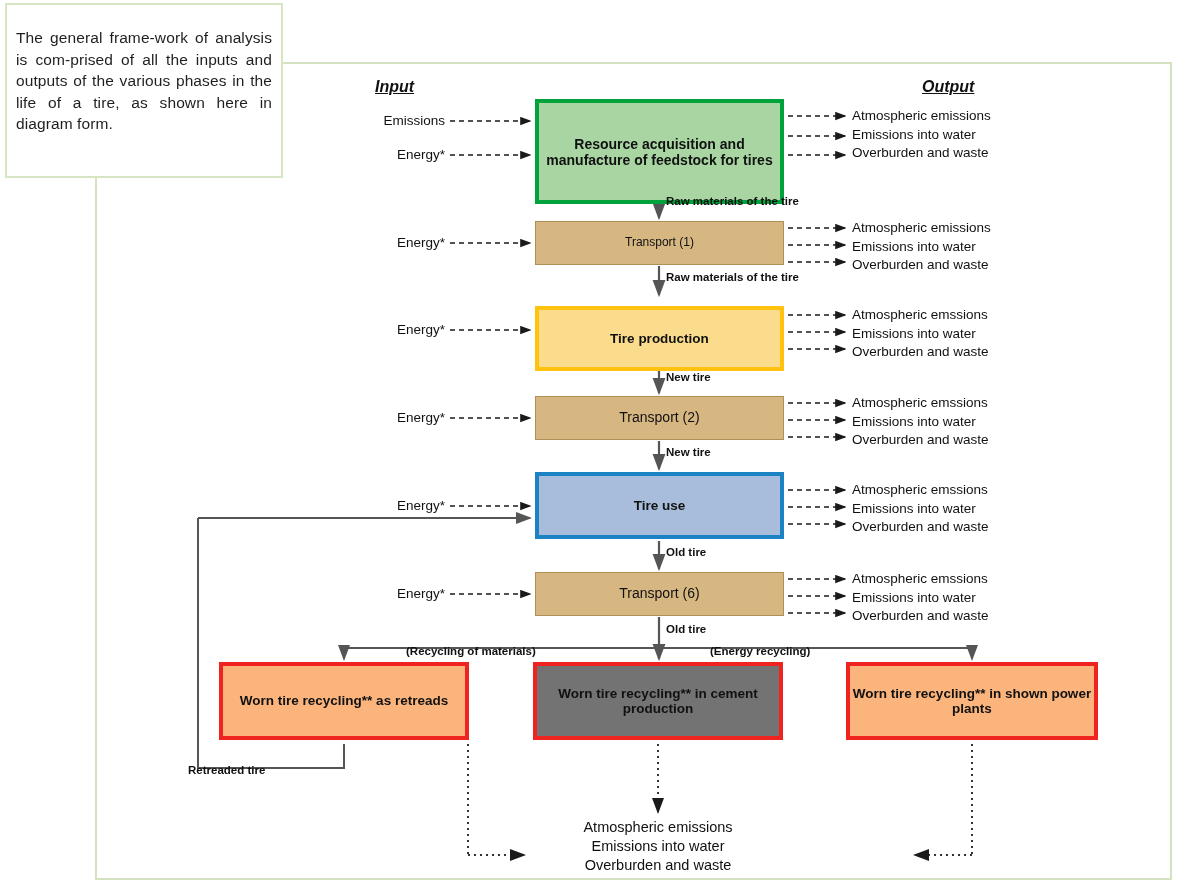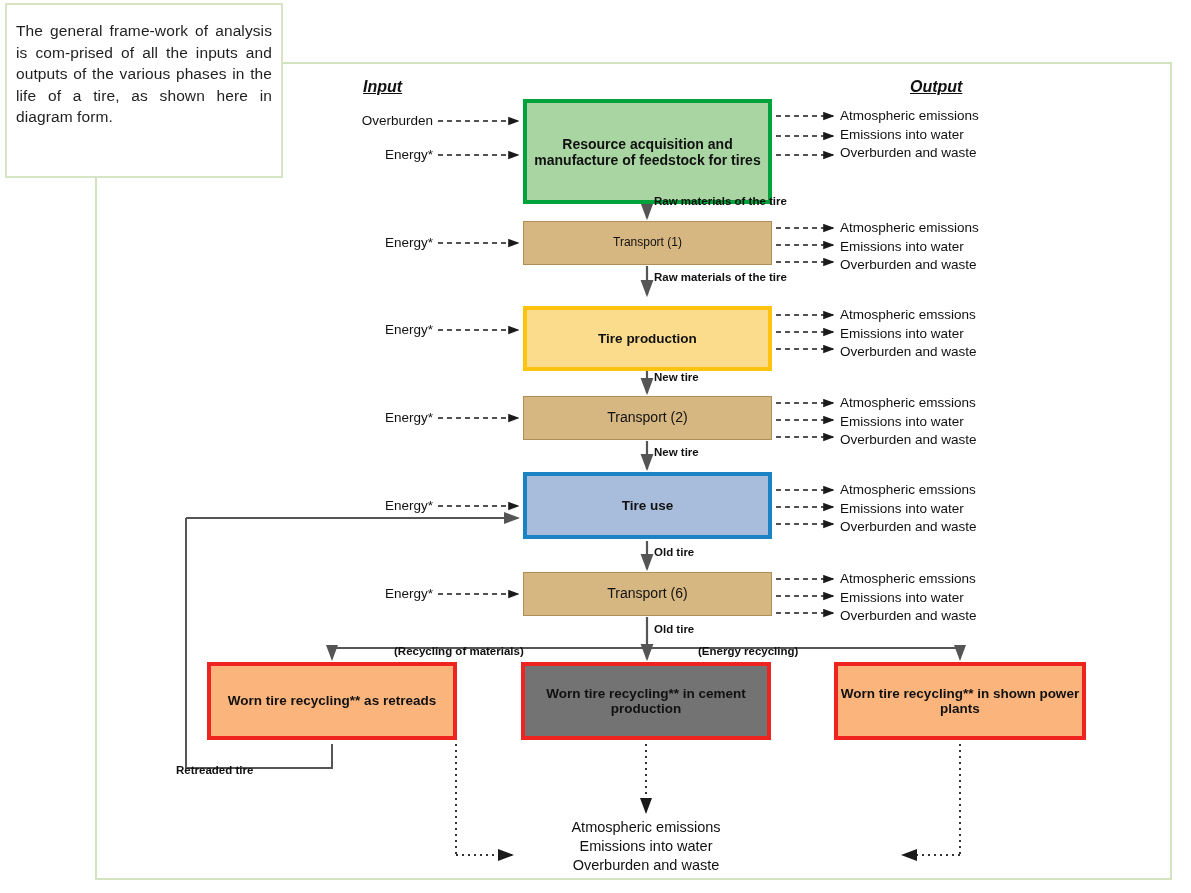--- a/index.html
+++ b/index.html
@@ -6,27 +6,27 @@
   body{width:1191px;height:893px;position:relative;overflow:hidden;
        font-family:"Liberation Sans","DejaVu Sans",sans-serif;color:#1a1a1a;}
 
   
   #outer-frame{position:absolute;left:95px;top:62px;width:1077px;height:818px;
                border:2px solid #d3e3c0;box-sizing:border-box;background:transparent;}
 
   
   #caption-box{position:absolute;left:5px;top:3px;width:278px;height:175px;
                border:2px solid #d6e6c4;background:#fff;box-sizing:border-box;
-               padding:15px 9px 0 9px;}
+               padding:22px 9px 0 9px;}
   #caption-text{font-size:15.5px;line-height:21.6px;color:#1f1f1f;
                 text-align:justify;text-align-last:left;font-weight:400;
                 letter-spacing:.1px;}
 
   
-  #diagram{position:absolute;left:0;top:0;width:964px;height:893px;border-radius:25px;}
+  #diagram{position:absolute;left:12px;top:0;width:964px;height:893px;border-radius:25px;}
   #svg-layer{position:absolute;left:0;top:0;width:1191px;height:893px;}
 
   
   .node{position:absolute;box-sizing:border-box;display:flex;align-items:center;
         justify-content:center;text-align:center;font-weight:bold;
         font-size:13.5px;line-height:15.5px;color:#111;}
   .node.n-resource{left:523px;top:83px;width:249px;height:105px;
         background:#a8d5a2;border:4px solid #00a23b;font-size:14px;line-height:16px;margin-top:16px;}
   .node.n-transport1{left:523px;top:221px;width:249px;height:44px;
         background:#d7b781;border:1px solid #b08f56;font-weight:normal;font-size:12px;}
@@ -185,21 +185,21 @@
   <div class="node n-rec1">
     <span>Worn tire recycling** as retreads</span>
   </div>
   <div class="node n-rec2">
     <span>Worn tire recycling** in cement production</span>
   </div>
   <div class="node n-rec3">
     <span>Worn tire recycling** in shown power plants</span>
   </div>
 
-  <div class="in-label" style="left:313px;top:113px">Overburden</div>
+  <div class="in-label" style="left:313px;top:113px">Emissions</div>
   <div class="in-label" style="left:313px;top:147px">Energy*</div>
   <div class="in-label" style="left:313px;top:235px">Energy*</div>
   <div class="in-label" style="left:313px;top:322px">Energy*</div>
   <div class="in-label" style="left:313px;top:410px">Energy*</div>
   <div class="in-label" style="left:313px;top:498px">Energy*</div>
   <div class="in-label" style="left:313px;top:586px">Energy*</div>
 
   <div class="out-group" style="top:107px">
     <div>Atmospheric emissions</div>
     <div>Emissions into water</div>

